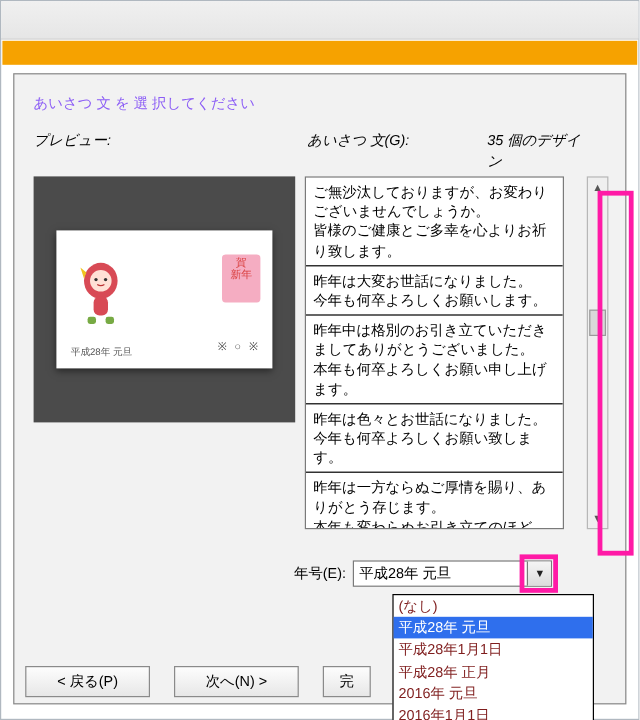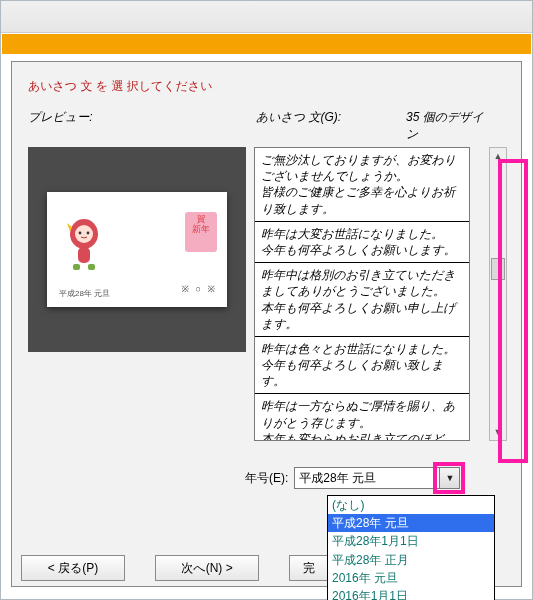--- a/index.html
+++ b/index.html
@@ -32,21 +32,21 @@
   }
   .content {
     position: absolute;
     top: 60px; left: 10px; right: 10px; bottom: 12px;
     border: 1px solid #888;
     background: #f2f2f2;
     padding: 16px 14px 16px 16px;
   }
   .instruction {
     margin-bottom: 14px;
-    color: #b91c1c;
+    color: #8b5cf6;
   }
   .row-labels {
     display: flex;
     justify-content: flex-start;
     margin-bottom: 4px;
     color: #000;
     font-style: italic;
   }
   .lbl-preview { width: 228px; }
   .lbl-greet { width: 150px; }
@@ -91,21 +91,20 @@
     font-size: 9px; letter-spacing: 2px; color: #444;
   }
   .card .yr {
     position: absolute; left: 12px; bottom: 8px;
     font-size: 8px; color: #555;
   }
   .list-wrap {
     position: relative;
     flex: 1;
     height: 294px;
-    font-style: italic;
   }
   .greet-list {
     position: absolute;
     top: 0; left: 0;
     width: 216px;
     height: 294px;
     border: 1px solid #7a7a7a;
     background: #fff;
     overflow: hidden;
   }
@@ -183,32 +182,32 @@
     left: 326px; top: 494px;
     width: 168px;
     border: 1px solid #000;
     background: #fff;
     z-index: 50;
   }
   .dropdown .opt {
     padding: 1px 4px;
     font-size: 12px;
     line-height: 1.35;
-    color: #0f766e;
+    color: #7f1d1d;
     white-space: nowrap;
   }
   .dropdown .opt.sel {
     background: #2f6fed;
     color: #fff;
   }
   .btn-row {
     position: absolute;
     left: 20px; bottom: 18px;
     display: flex;
-    gap: 30px;
+    gap: 20px;
   }
   .btn {
     min-width: 104px; height: 26px;
     border: 1px solid #8a8a8a;
     background: linear-gradient(#fdfdfd,#e7e7e7);
     display: flex; align-items: center; justify-content: center;
     font-size: 12px;
     color: #000;
   }
   .btn.short { min-width: 40px; }

